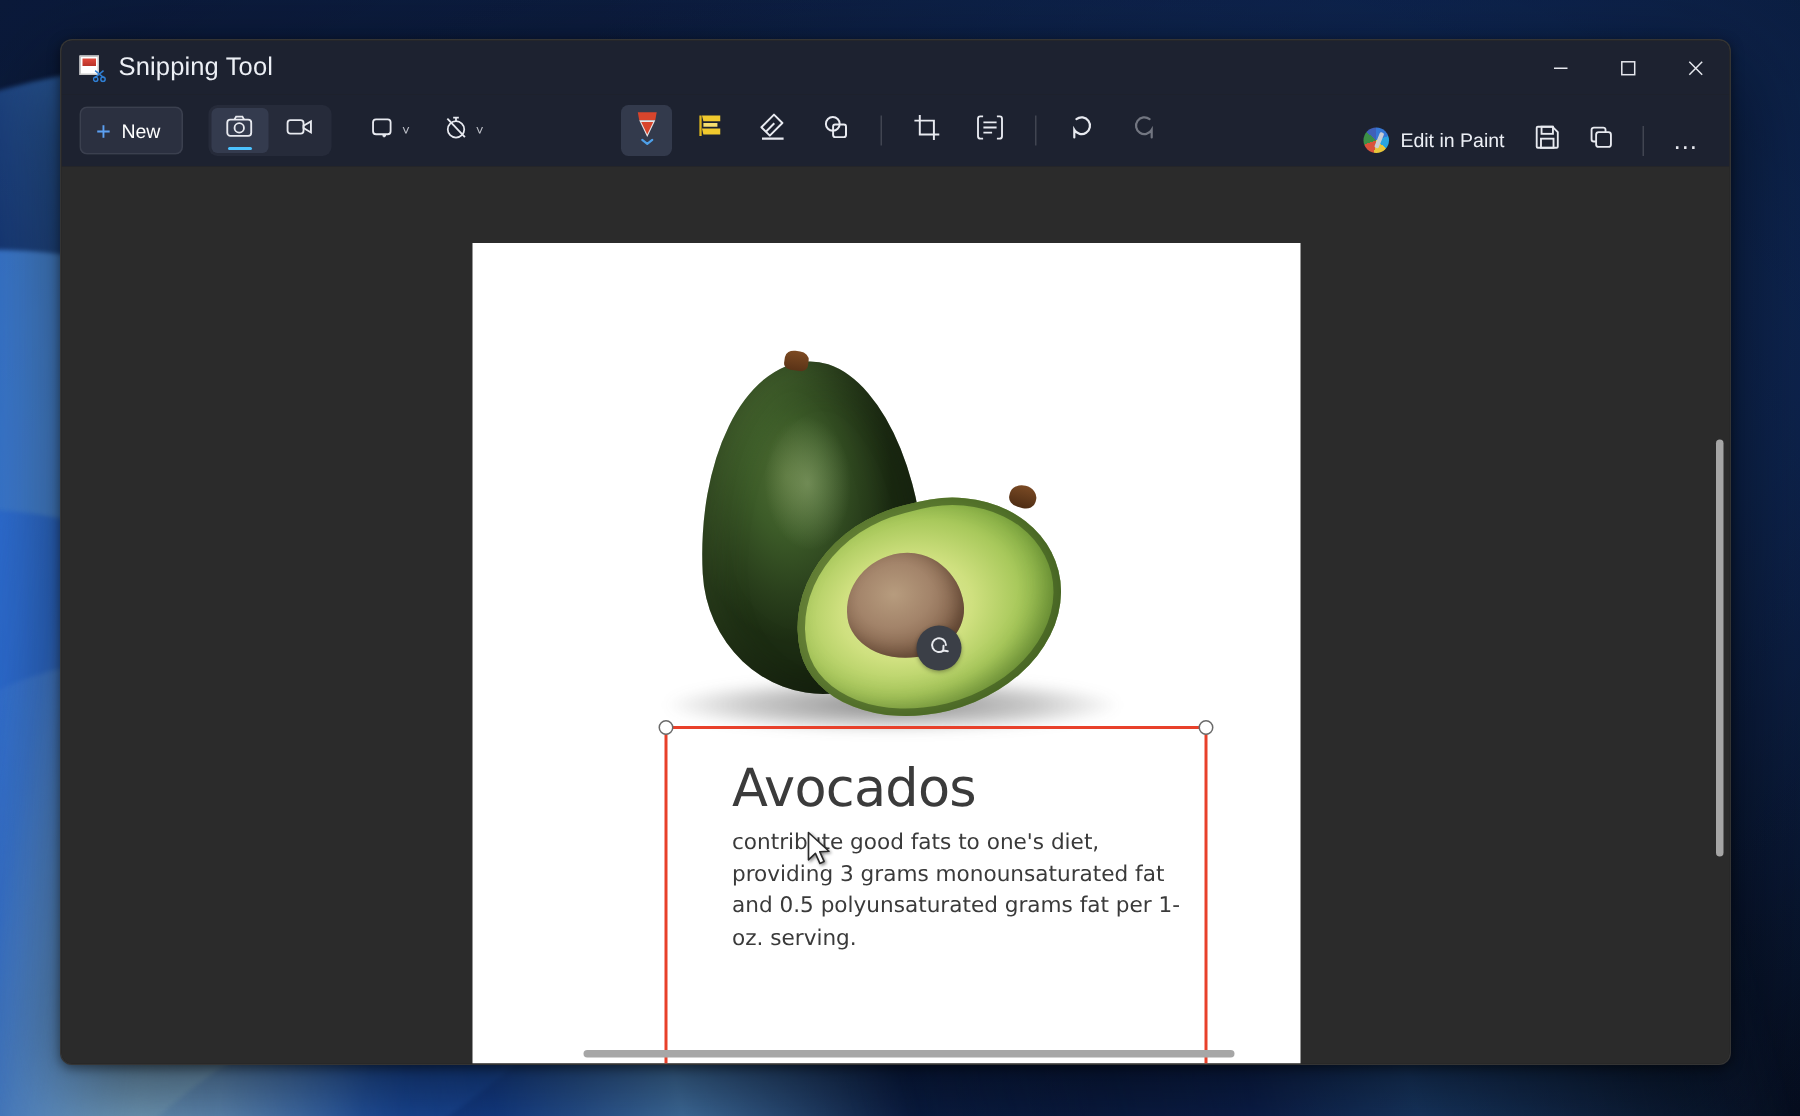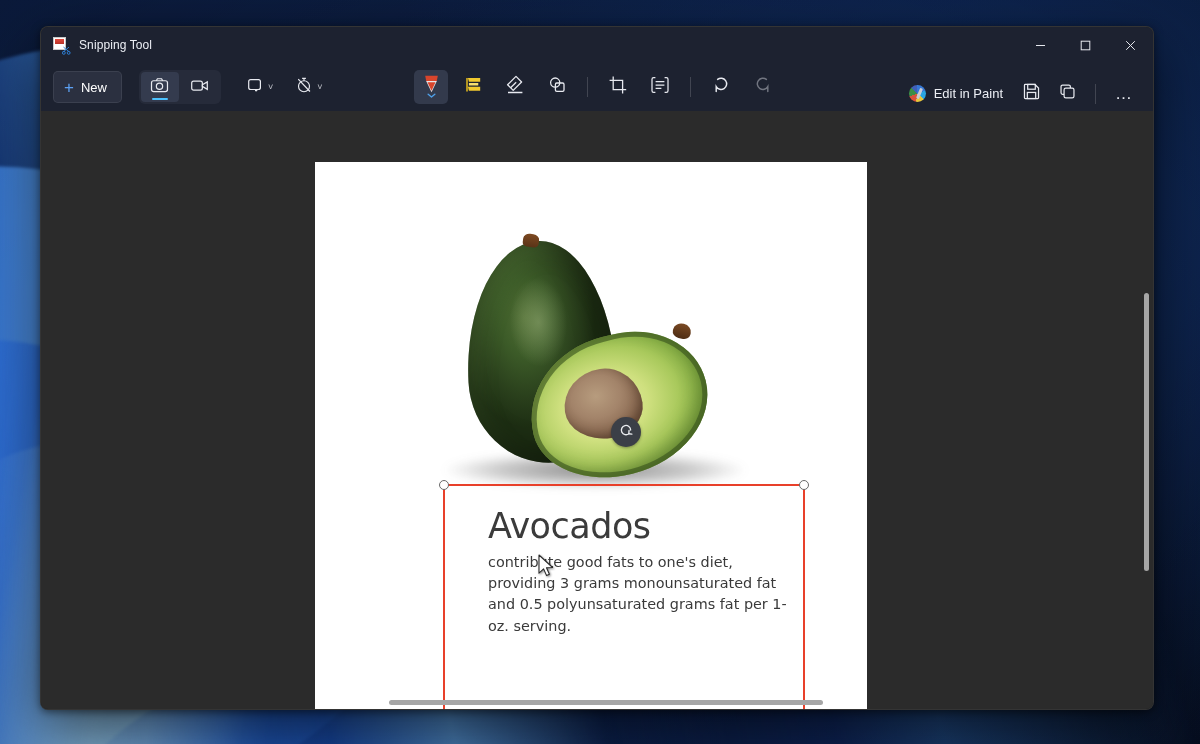--- a/index.html
+++ b/index.html
@@ -93,21 +93,21 @@
     background: #fff; border: 1px solid #c9c9c9;
   }
   .app-icon .sheet::before {
     content: ''; position: absolute; left: 1px; top: 1px; right: 1px; bottom: 5px;
     background: linear-gradient(#e24a3d, #b83228);
   }
   .app-icon .scissor {
     position: absolute; right: -1px; bottom: -1px; width: 9px; height: 9px;
   }
   .app-title {
-    color: #eceff5; font-size: 12px; letter-spacing: .1px;
+    color: #eceff5; font-size: 17px; letter-spacing: .1px;
   }
   .win-controls { margin-left: auto; display: flex; height: 36px; }
   .win-btn {
     width: 45px; height: 36px;
     display: flex; align-items: center; justify-content: center;
     color: #e6e8ee;
   }
 
   
   #toolbar {

